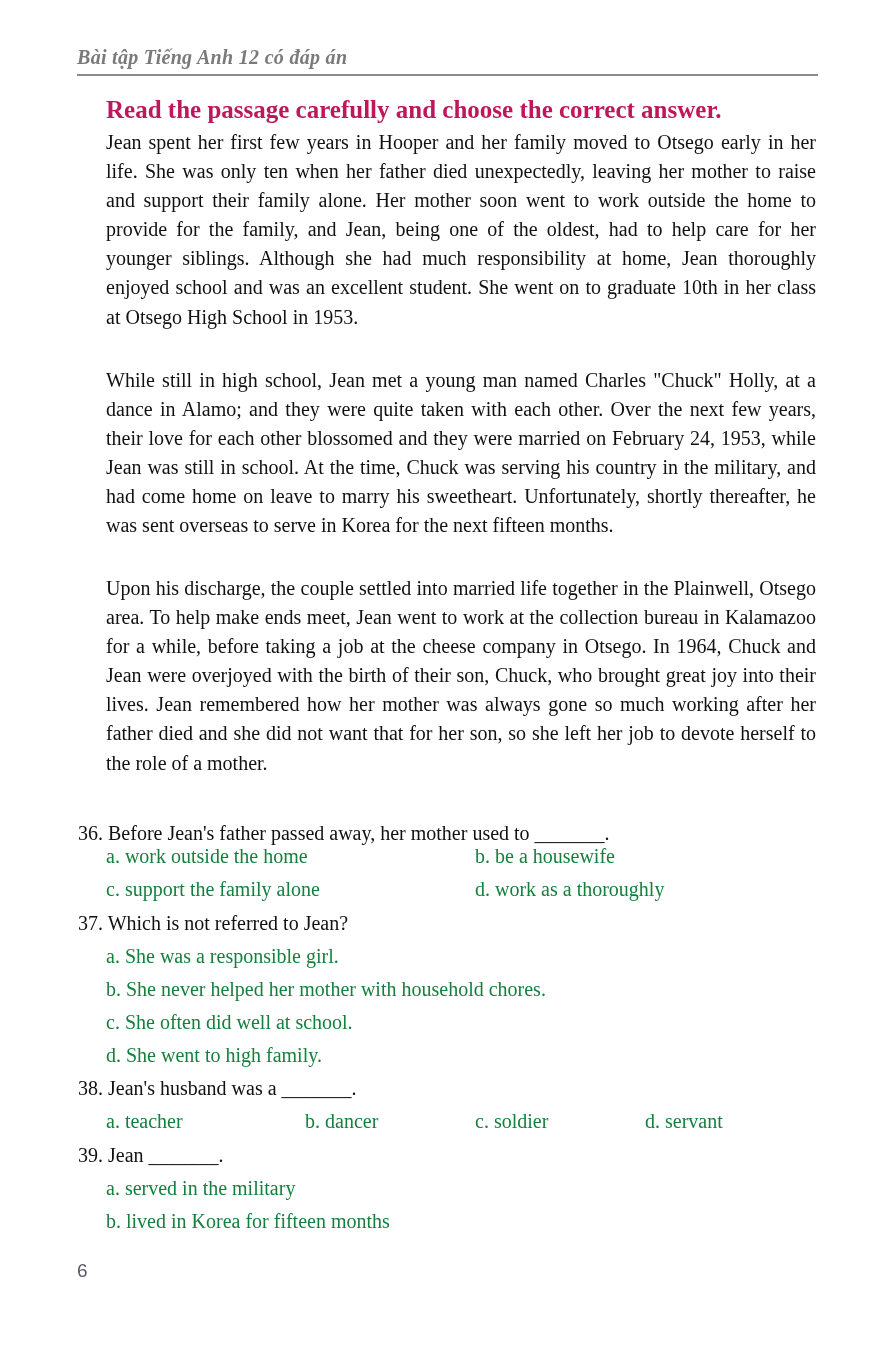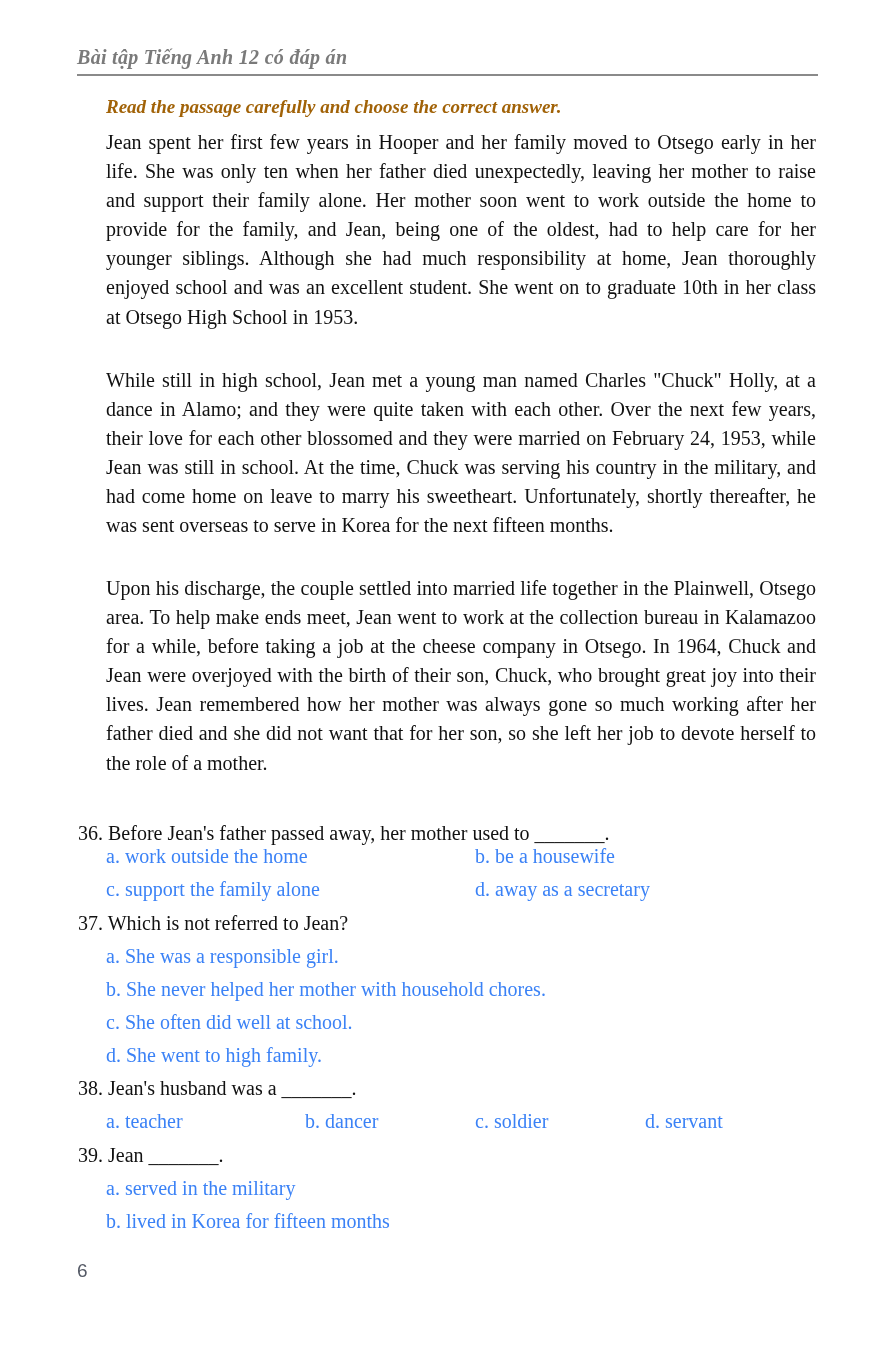--- a/index.html
+++ b/index.html
@@ -1,29 +1,29 @@
 <!DOCTYPE html>
 <html><head>
   <meta charset="utf-8">
   <style>
     html, body { margin: 0; padding: 0; background: #ffffff; }
     body { width: 896px; height: 1347px; position: relative; overflow: hidden;
            font-family: "Liberation Serif", "DejaVu Serif", serif; color: #111111; }
     .header-title { position: absolute; left: 77px; top: 46px; font-size: 20px; font-style: italic; font-weight: bold;
                     color: #7a7a7a; letter-spacing: 0.3px; }
     .header-rule { position: absolute; left: 77px; top: 74px; width: 741px; height: 2px; background: #8a8a8a; }
-    .instruction { position: absolute; left: 106px; top: 96px; font-size: 19px; font-weight: bold; color: #a16207; font-style: italic; }
+    .instruction { position: absolute; left: 106px; top: 96px; font-size: 25px; font-weight: bold; color: #be185d; }
     .para { position: absolute; left: 106px; width: 710px; font-size: 20px; line-height: 29.1px;
             text-align: justify; color: #111; }
     .para p { margin: 0; }
     #p1 { top: 128px; }
     #p2 { top: 366px; }
     #p3 { top: 574px; }
     .q { position: absolute; left: 78px; font-size: 20px; color: #111; white-space: nowrap; }
-    .opt { position: absolute; font-size: 20px; color: #3b82f6; white-space: nowrap; }
+    .opt { position: absolute; font-size: 20px; color: #15803d; white-space: nowrap; }
     .page-num { position: absolute; left: 77px; top: 1260px; font-family: "Liberation Sans", "DejaVu Sans", sans-serif;
                 font-size: 19px; color: #555a66; }
   </style>
 </head>
 <body>
 
 <div>
   <div class="header-title">Bài tập Tiếng Anh 12 có đáp án</div>
   <div class="header-rule"></div>
 </div>
@@ -38,21 +38,21 @@
 </div>
 <div class="para" id="p3">
   <p>Upon his discharge, the couple settled into married life together in the Plainwell, Otsego area. To help make ends meet, Jean went to work at the collection bureau in Kalamazoo for a while, before taking a job at the cheese company in Otsego. In 1964, Chuck and Jean were overjoyed with the birth of their son, Chuck, who brought great joy into their lives. Jean remembered how her mother was always gone so much working after her father died and she did not want that for her son, so she left her job to devote herself to the role of a mother.</p>
 </div>
 
 <div>
   <div class="q" style="top:822px;">36. Before Jean's father passed away, her mother used to _______.</div>
   <div class="opt" style="left:106px; top:845px;">a. work outside the home</div>
   <div class="opt" style="left:475px; top:845px;">b. be a housewife</div>
   <div class="opt" style="left:106px; top:878px;text-align:center;">c. support the family alone</div>
-  <div class="opt" style="left:475px; top:878px;">d. away as a secretary</div>
+  <div class="opt" style="left:475px; top:878px;">d. work as a thoroughly</div>
 </div>
 
 <div>
   <div class="q" style="top:912px;">37. Which is not referred to Jean?</div>
   <div class="opt" style="left:106px; top:945px;">a. She was a responsible girl.</div>
   <div class="opt" style="left:106px; top:978px;">b. She never helped her mother with household chores.</div>
   <div class="opt" style="left:106px; top:1011px;">c. She often did well at school.</div>
   <div class="opt" style="left:106px; top:1044px;">d. She went to high family.</div>
 </div>
 

